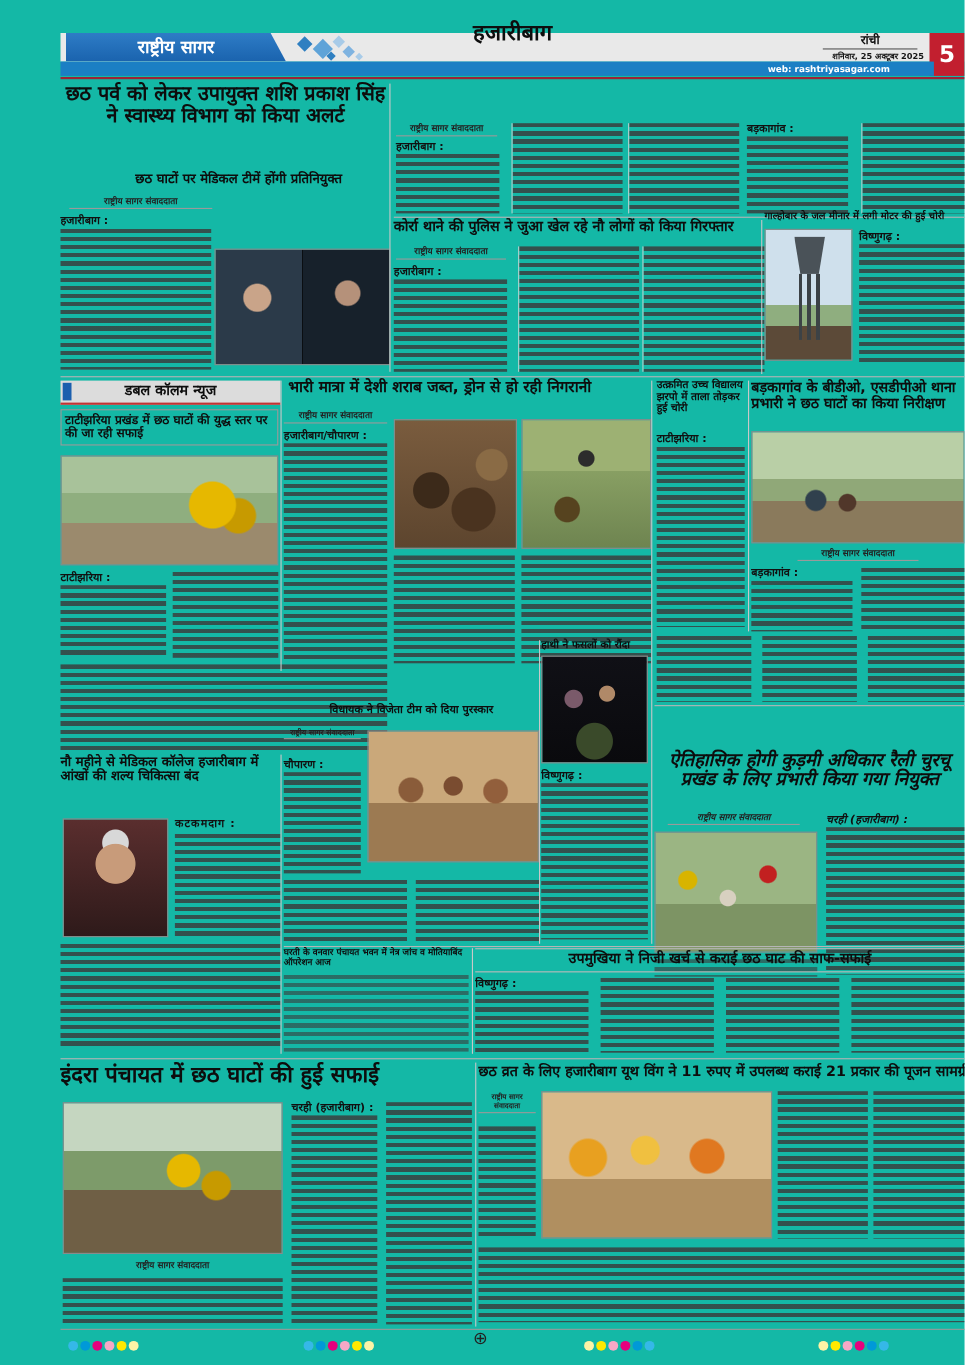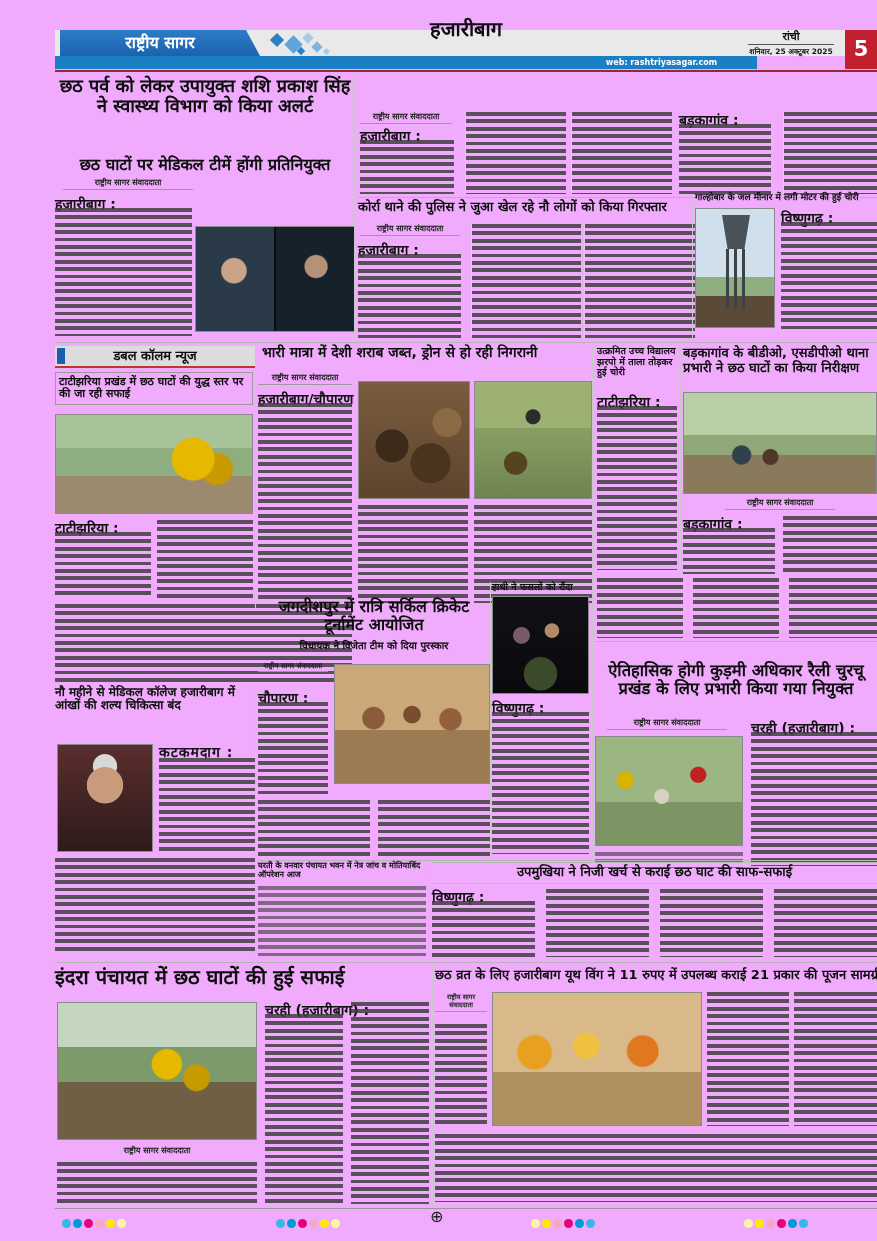--- a/index.html
+++ b/index.html
@@ -1,25 +1,25 @@
 <!DOCTYPE html>
 <html><head>
 <meta charset="utf-8">
 <style>
   html,body{margin:0;padding:0;background:#ffffff;}
   body{font-family:"DejaVu Sans",sans-serif;color:#161616;}
-  #page{position:relative;width:877px;height:1241px;background:#f0abfc;overflow:hidden;}
+  #page{position:relative;width:877px;height:1241px;background:#14b8a6;overflow:hidden;}
   .abs{position:absolute;}
   .hl{font-weight:bold;color:#0d0d0d;line-height:1.12;}
   .nw{white-space:nowrap;}
   .ctr{text-align:center;}
   .tl{background:repeating-linear-gradient(180deg,#3a3a3a 0px,#3a3a3a 3.8px,rgba(0,0,0,0) 3.8px,rgba(0,0,0,0) 7.4px);opacity:.82;}
   .tl.lt{opacity:.6;}
   .byline{font-weight:bold;font-size:8px;text-align:center;border-bottom:1px solid #9a9a9a;padding-bottom:1px;color:#222;line-height:1.2;}
-  .dl{font-weight:bold;font-size:14px;color:#111;line-height:1.2;}
+  .dl{font-weight:bold;font-size:10px;color:#111;line-height:1.2;}
   .vr{position:absolute;width:1px;background:#c8c8c8;}
   .hrule{position:absolute;height:1px;background:#b5b5b5;}
   .photo{position:absolute;border:1px solid #8a8a8a;box-sizing:border-box;}
   .dot{display:inline-block;width:9px;height:9px;border-radius:50%;margin-right:2px;vertical-align:middle;}
   .dotgroup{position:absolute;top:1213px;height:10px;}
   .colhead-bar{background:#dcdcdc;border-bottom:2px solid #c23333;}
 </style>
 </head>
 <body>
 
@@ -36,35 +36,35 @@
   <div class="abs" style="left:304px;top:34px;width:8px;height:8px;background:#a8cbe8;transform:rotate(45deg);"></div>
   <div class="abs" style="left:298px;top:48px;width:6px;height:6px;background:#2f7fc1;transform:rotate(45deg);"></div>
   <div class="abs" style="left:313px;top:43px;width:8px;height:8px;background:#7fb3e0;transform:rotate(45deg);"></div>
   <div class="abs" style="left:324px;top:49px;width:5px;height:5px;background:#a8cbe8;transform:rotate(45deg);"></div>
 
   <div class="abs hl ctr" style="left:376px;top:18px;width:180px;font-size:20px;">हजारीबाग</div>
 
   <div class="abs" style="left:742px;top:31px;width:98px;">
     <div class="hl ctr" style="font-size:11px;">रांची</div>
     <div style="height:1px;background:#555;margin:1px 6px;"></div>
-    <div class="ctr" style="font-size:7.5px;font-weight:bold;">शनिवार, 25 अक्टूबर 2025</div>
+    <div class="ctr" style="font-size:7.5px;font-weight:bold;text-align:right;">शनिवार, 25 अक्टूबर 2025</div>
   </div>
 
   <div class="abs" style="left:845px;top:30px;width:32px;height:39px;background:#c21f2f;">
     <div class="hl ctr" style="color:#fff;font-size:21px;line-height:39px;">5</div>
   </div>
 
-  <div class="abs" style="left:55px;top:56px;width:702px;height:13px;background:#1b7fc4;">
+  <div class="abs" style="left:55px;top:56px;width:794px;height:13px;background:#1b7fc4;">
     <div style="position:absolute;right:40px;top:1.5px;color:#fff;font-size:8px;font-weight:bold;">web: rashtriyasagar.com</div>
   </div>
   <div class="abs" style="left:55px;top:70px;width:822px;height:2px;background:#9c2438;"></div>
 
   <div class="abs" style="left:55px;top:76px;width:300px;height:262px;">
     <div class="hl ctr" style="position:absolute;left:0;top:0;width:300px;font-size:18px;">छठ पर्व को लेकर उपायुक्त शशि प्रकाश सिंह ने स्वास्थ्य विभाग को किया अलर्ट</div>
-    <div class="hl ctr" style="position:absolute;left:0;top:80px;width:300px;font-size:16px;font-weight:600;">छठ घाटों पर मेडिकल टीमें होंगी प्रतिनियुक्त</div>
+    <div class="hl ctr" style="position:absolute;left:12px;top:80px;width:300px;font-size:12px;font-weight:600;">छठ घाटों पर मेडिकल टीमें होंगी प्रतिनियुक्त</div>
     <div class="abs byline" style="left:8px;top:102px;width:130px;">राष्ट्रीय सागर संवाददाता</div>
     <div class="abs dl" style="left:0;top:120px;">हजारीबाग :</div>
     <div class="abs tl" style="left:0;top:132px;width:137px;height:128px;"></div>
     <div class="photo" style="left:140px;top:150px;width:160px;height:106px;background:
            radial-gradient(circle at 24% 42%,#c9a489 9%,rgba(0,0,0,0) 10%),
            radial-gradient(circle at 76% 38%,#b5917a 8%,rgba(0,0,0,0) 9%),
            linear-gradient(90deg,#2b3a49 0 49.5%,#0a0e12 49.5% 50.5%,#17212b 50.5%);"></div>
     <div class="abs tl lt" style="left:140px;top:260px;width:160px;height:0px;"></div>
   </div>
 
@@ -154,21 +154,20 @@
     <div class="abs dl" style="left:0;top:170px;">बड़कागांव :</div>
     <div class="abs tl" style="left:0;top:182px;width:92px;height:46px;"></div>
     <div class="abs tl" style="left:100px;top:170px;width:94px;height:58px;"></div>
   </div>
 
   <div class="abs tl" style="left:597px;top:578px;width:86px;height:60px;"></div>
   <div class="abs tl" style="left:693px;top:578px;width:86px;height:60px;"></div>
   <div class="abs tl" style="left:789px;top:578px;width:88px;height:60px;"></div>
 
   <div class="abs" style="left:258px;top:598px;width:232px;height:260px;">
-    <div class="hl ctr" style="position:absolute;left:0;top:0;width:232px;font-size:16px;">जगदीशपुर में रात्रि सर्किल क्रिकेट टूर्नामेंट आयोजित</div>
     <div class="hl ctr" style="position:absolute;left:0;top:42px;width:232px;font-size:10px;font-weight:600;">विधायक ने विजेता टीम को दिया पुरस्कार</div>
     <div class="abs byline" style="left:0;top:64px;width:70px;font-size:7px;">राष्ट्रीय सागर संवाददाता</div>
     <div class="abs dl" style="left:0;top:92px;">चौपारण :</div>
     <div class="abs tl" style="left:0;top:104px;width:70px;height:92px;"></div>
     <div class="photo" style="left:76px;top:66px;width:156px;height:120px;background:
            radial-gradient(circle at 25% 45%,#8a5c3a 8%,rgba(0,0,0,0) 9%),
            radial-gradient(circle at 50% 42%,#7a4c30 8%,rgba(0,0,0,0) 9%),
            radial-gradient(circle at 75% 46%,#925f3c 8%,rgba(0,0,0,0) 9%),
            linear-gradient(180deg,#caa87a 0 55%,#9c7a52 55%);"></div>
     <div class="abs tl" style="left:0;top:202px;width:112px;height:56px;"></div>
@@ -181,21 +180,21 @@
            radial-gradient(circle at 30% 40%,#7a5a6a 9%,rgba(0,0,0,0) 10%),
            radial-gradient(circle at 62% 35%,#b08968 8%,rgba(0,0,0,0) 9%),
            radial-gradient(circle at 50% 80%,#3a4a2a 18%,rgba(0,0,0,0) 19%),
            linear-gradient(180deg,#101016,#0a0a0d);"></div>
     <div class="abs dl" style="left:0;top:118px;">विष्णुगढ़ :</div>
     <div class="abs tl" style="left:0;top:130px;width:97px;height:142px;"></div>
   </div>
 
   <div class="hrule" style="left:595px;top:641px;width:282px;"></div>
 
-  <div class="abs" style="left:595px;top:660px;width:282px;height:214px;">
+  <div class="abs" style="left:595px;top:680px;width:282px;height:214px;font-style:italic;">
     <div class="hl ctr" style="position:absolute;left:0;top:2px;width:282px;font-size:16.5px;">ऐतिहासिक होगी कुड़मी अधिकार रैली चुरचू प्रखंड के लिए प्रभारी किया गया नियुक्त</div>
     <div class="abs byline" style="left:12px;top:58px;width:120px;">राष्ट्रीय सागर संवाददाता</div>
     <div class="photo" style="left:0;top:76px;width:148px;height:110px;background:
            radial-gradient(circle at 20% 40%,#d8b400 6%,rgba(0,0,0,0) 7%),
            radial-gradient(circle at 70% 35%,#c22020 6%,rgba(0,0,0,0) 7%),
            radial-gradient(circle at 45% 55%,#d8d0c0 7%,rgba(0,0,0,0) 8%),
            linear-gradient(180deg,#9bb583 0 60%,#7d9464 60%);"></div>
     <div class="abs dl" style="left:156px;top:60px;">चरही (हजारीबाग) :</div>
     <div class="abs tl" style="left:156px;top:72px;width:126px;height:134px;"></div>
     <div class="abs tl lt" style="left:0;top:192px;width:148px;height:16px;"></div>

